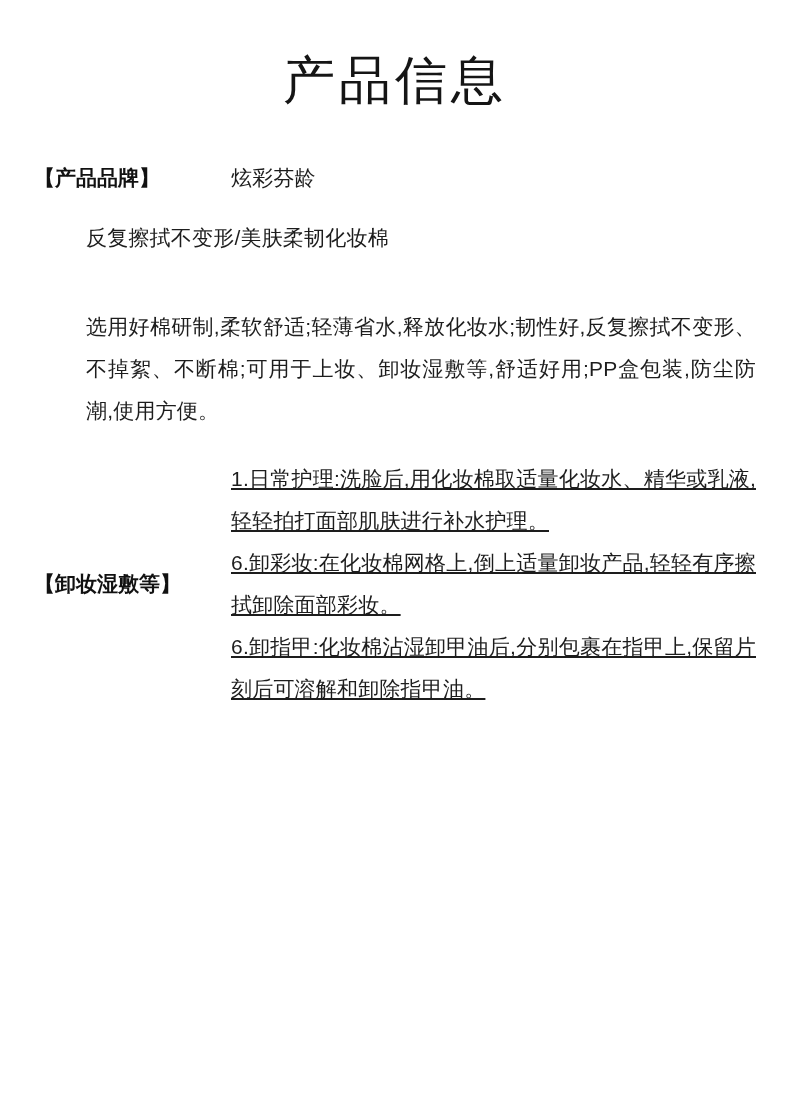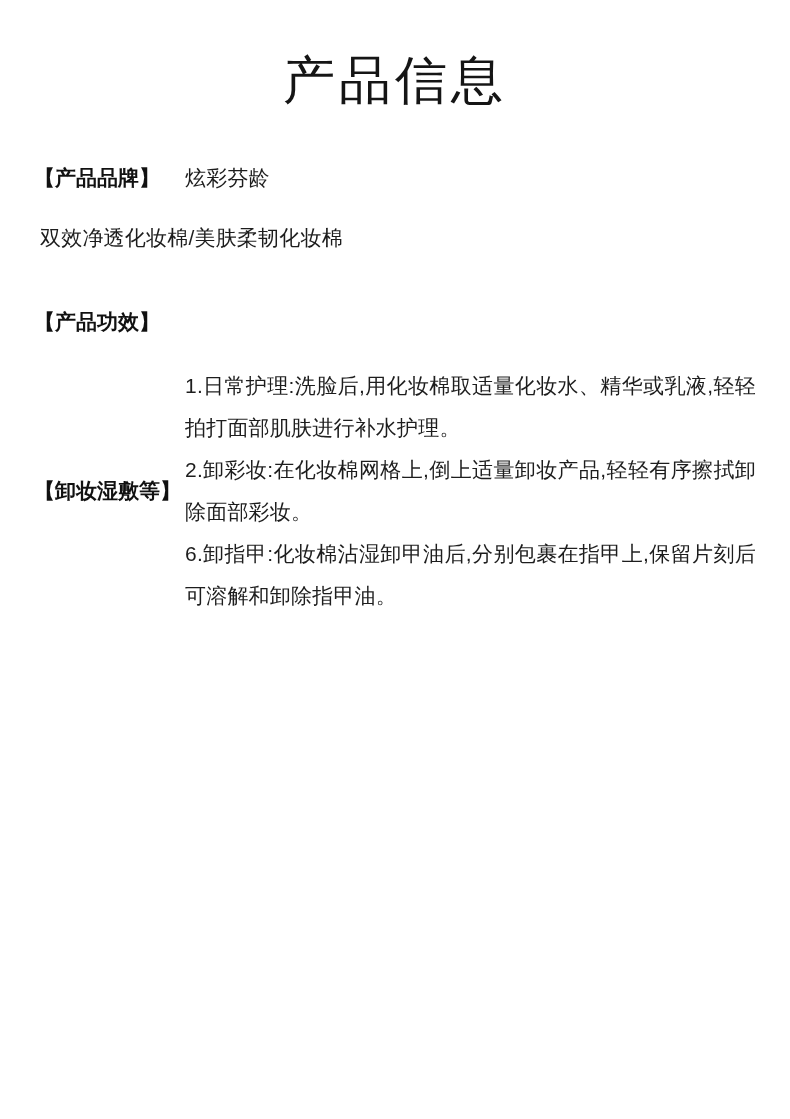--- a/index.html
+++ b/index.html
@@ -53,72 +53,76 @@
     white-space: nowrap;
     letter-spacing: 0px;
   }
   .spec-value {
     flex: 1 1 auto;
     font-size: 21px;
     color: #1d1d1d;
     line-height: 1.85;
     letter-spacing: 0.2px;
     padding-left: 6px;
+    margin-left: 46px;
   }
   .spec-value .line {
     display: block;
   }
   .spec-value.tight {
     line-height: 1.6;
   }
   .spec-row.efficacy .spec-value,
   .spec-row.usage .spec-value {
     line-height: 2.0;
     text-align: justify;
     text-justify: inter-ideograph;
     padding-right: 10px;
   }
   .spec-row.usage .spec-value .line {
     text-indent: 0;
+    text-decoration: underline;
   }
 </style>
 </head>
 <body>
 
 <div class="page">
 
   <h1 class="page-title">产品信息</h1>
 
   <div class="spec-list">
 
     <div class="spec-row">
       <div class="spec-label">【产品品牌】</div>
       <div class="spec-value tight">
         <span class="line">炫彩芬龄</span>
       </div>
     </div>
 
     <div class="spec-row">
       <div class="spec-value tight">
-        <span class="line">双效净透化妆棉/美肤柔韧化妆棉</span>
+        <span class="line">反复擦拭不变形/美肤柔韧化妆棉</span>
       </div>
     </div>
 
     <div class="spec-row">
     </div>
 
     <div class="spec-row efficacy">
-      <div class="spec-label">【产品功效】</div>
+      <div class="spec-value">
+        <span class="line">选用好棉研制,柔软舒适;轻薄省水,释放化妆水;韧性好,反复擦拭不变形、不掉絮、不断棉;可用于上妆、卸妆湿敷等,舒适好用;PP盒包装,防尘防潮,使用方便。</span>
+      </div>
     </div>
 
     <div class="spec-row usage">
       <div class="spec-label">【卸妆湿敷等】</div>
       <div class="spec-value">
         <span class="line">1.日常护理:洗脸后,用化妆棉取适量化妆水、精华或乳液,轻轻拍打面部肌肤进行补水护理。</span>
-        <span class="line">2.卸彩妆:在化妆棉网格上,倒上适量卸妆产品,轻轻有序擦拭卸除面部彩妆。</span>
+        <span class="line">6.卸彩妆:在化妆棉网格上,倒上适量卸妆产品,轻轻有序擦拭卸除面部彩妆。</span>
         <span class="line">6.卸指甲:化妆棉沾湿卸甲油后,分别包裹在指甲上,保留片刻后可溶解和卸除指甲油。</span>
       </div>
     </div>
 
     <div class="spec-row">
     </div>
 
   </div>
 </div>
 

